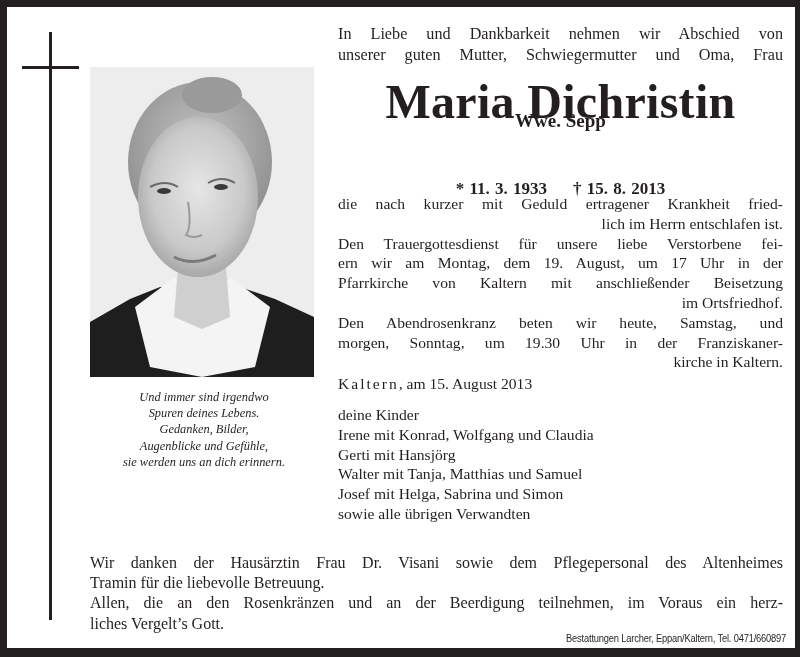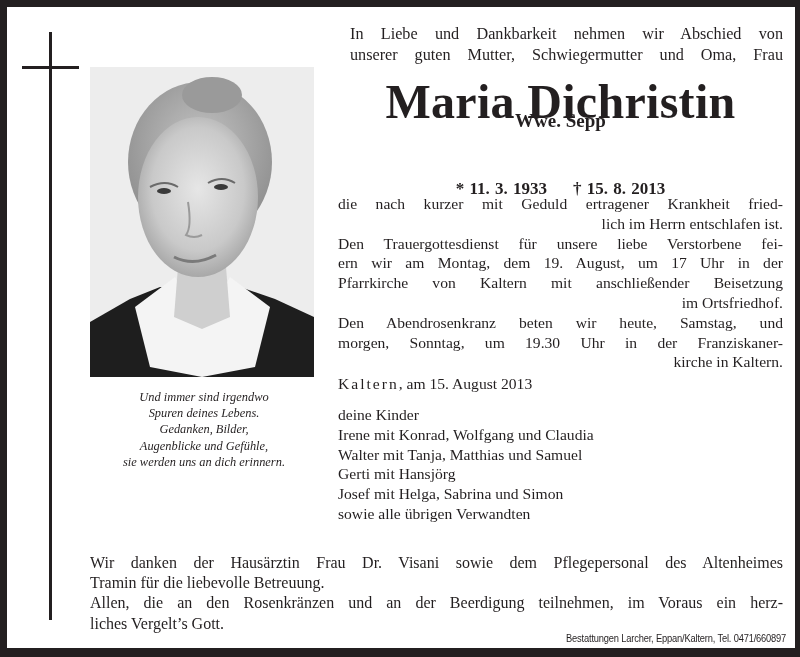--- a/index.html
+++ b/index.html
@@ -5,21 +5,21 @@
     html, body { margin: 0; padding: 0; background: #ffffff; }
     body { width: 800px; height: 657px; overflow: hidden; position: relative; font-family: "Liberation Serif", "DejaVu Serif", serif; color: #231f20; }
     .frame { position: absolute; left: 0; top: 0; width: 800px; height: 657px; box-sizing: border-box; border-left: 7px solid #231f20; border-top: 7px solid #231f20; border-right: 5px solid #231f20; border-bottom: 9px solid #231f20; background: #fff; }
     .cross-v { position: absolute; left: 49px; top: 32px; width: 3px; height: 588px; background: #231f20; }
     .cross-h { position: absolute; left: 22px; top: 66px; width: 57px; height: 3px; background: #231f20; }
     .photo { position: absolute; left: 90px; top: 67px; width: 224px; height: 310px; overflow: hidden; background: #ececec; }
     .photo svg { display: block; }
     .verse { position: absolute; left: 86px; top: 389px; width: 236px; text-align: center; font-style: italic; font-size: 12.4px; line-height: 16.2px; }
     .verse div { white-space: nowrap; }
     .intro { position: absolute; left: 338px; top: 24px; width: 445px; font-size: 16.2px; line-height: 20.6px; text-align: justify; }
-    .intro div { text-align-last: justify; white-space: nowrap; margin-left: 12px; }
+    .intro div { text-align-last: justify; white-space: nowrap; }
     .name { position: absolute; left: 338px; top: 80px; width: 445px; text-align: center; font-weight: bold; font-size: 48px; line-height: 44px; letter-spacing: 0.3px; }
     .widow { position: absolute; left: 338px; top: 109px; width: 445px; text-align: center; font-weight: bold; font-size: 19px; line-height: 24px; }
     .dates { position: absolute; left: 338px; top: 158px; width: 445px; text-align: center; font-weight: bold; font-size: 17px; line-height: 22px; word-spacing: 1px; margin-top: 20px; }
     .dates span.gap { display: inline-block; width: 26px; }
     .body-text { position: absolute; left: 338px; top: 194px; width: 445px; font-size: 15.6px; line-height: 19.8px; }
     .body-text .jl { text-align: justify; text-align-last: justify; white-space: nowrap; }
     .body-text .ll { white-space: nowrap; text-align: right; }
     .place-date { position: absolute; left: 338px; top: 374px; font-size: 15.6px; line-height: 20px; white-space: nowrap; }
     .place-date .spaced { letter-spacing: 2px; text-align: center; }
     .mourners { position: absolute; left: 338px; top: 405px; font-size: 15.6px; line-height: 19.8px; white-space: nowrap; }
@@ -97,22 +97,22 @@
   <div class="ll">kirche in Kaltern.</div>
 </div>
 
 <div class="place-date">
   <span class="spaced">Kaltern</span><span>, am 15. August 2013</span>
 </div>
 
 <div class="mourners">
   <div>deine Kinder</div>
   <div><b>Irene</b><span> mit </span><b>Konrad, Wolfgang</b><span> und </span><b>Claudia</b></div>
+  <div><b>Gerti</b><span> mit </span><b>Hansjörg</b></div>
   <div><b>Walter</b><span> mit </span><b>Tanja, Matthias</b><span> und </span><b>Samuel</b></div>
-  <div><b>Gerti</b><span> mit </span><b>Hansjörg</b></div>
   <div><b>Josef</b><span> mit </span><b>Helga, Sabrina</b><span> und </span><b>Simon</b></div>
   <div>sowie alle übrigen Verwandten</div>
 </div>
 
 <div class="thanks">
   <div class="jl">Wir danken der Hausärztin Frau Dr. Visani sowie dem Pflegepersonal des Altenheimes</div>
   <div class="ll">Tramin für die liebevolle Betreuung.</div>
   <div class="jl">Allen, die an den Rosenkränzen und an der Beerdigung teilnehmen, im Voraus ein herz-</div>
   <div class="ll">liches Vergelt’s Gott.</div>
 </div>

